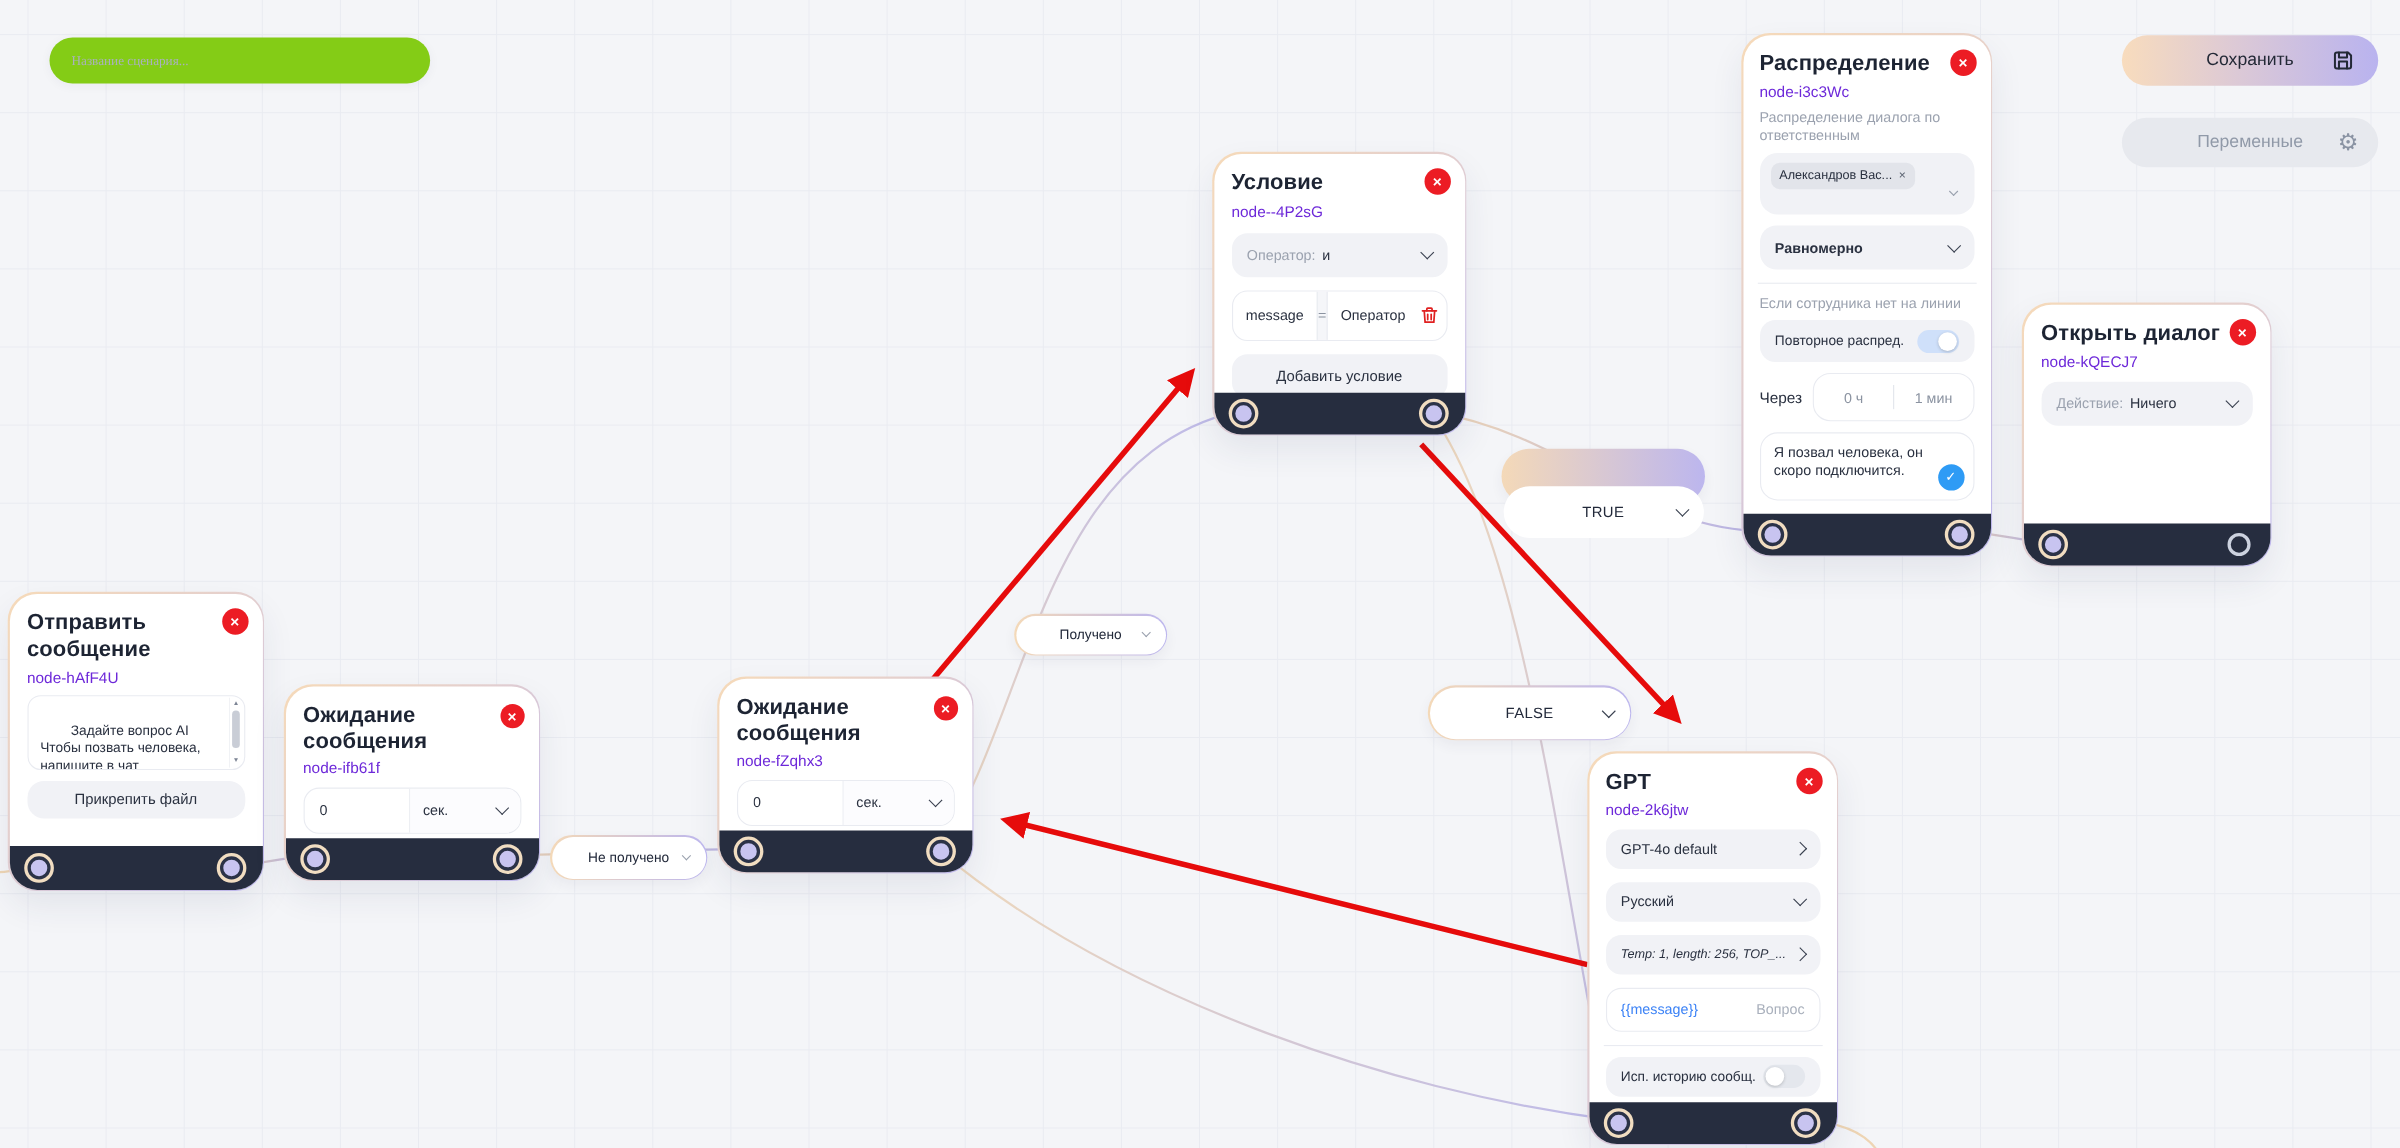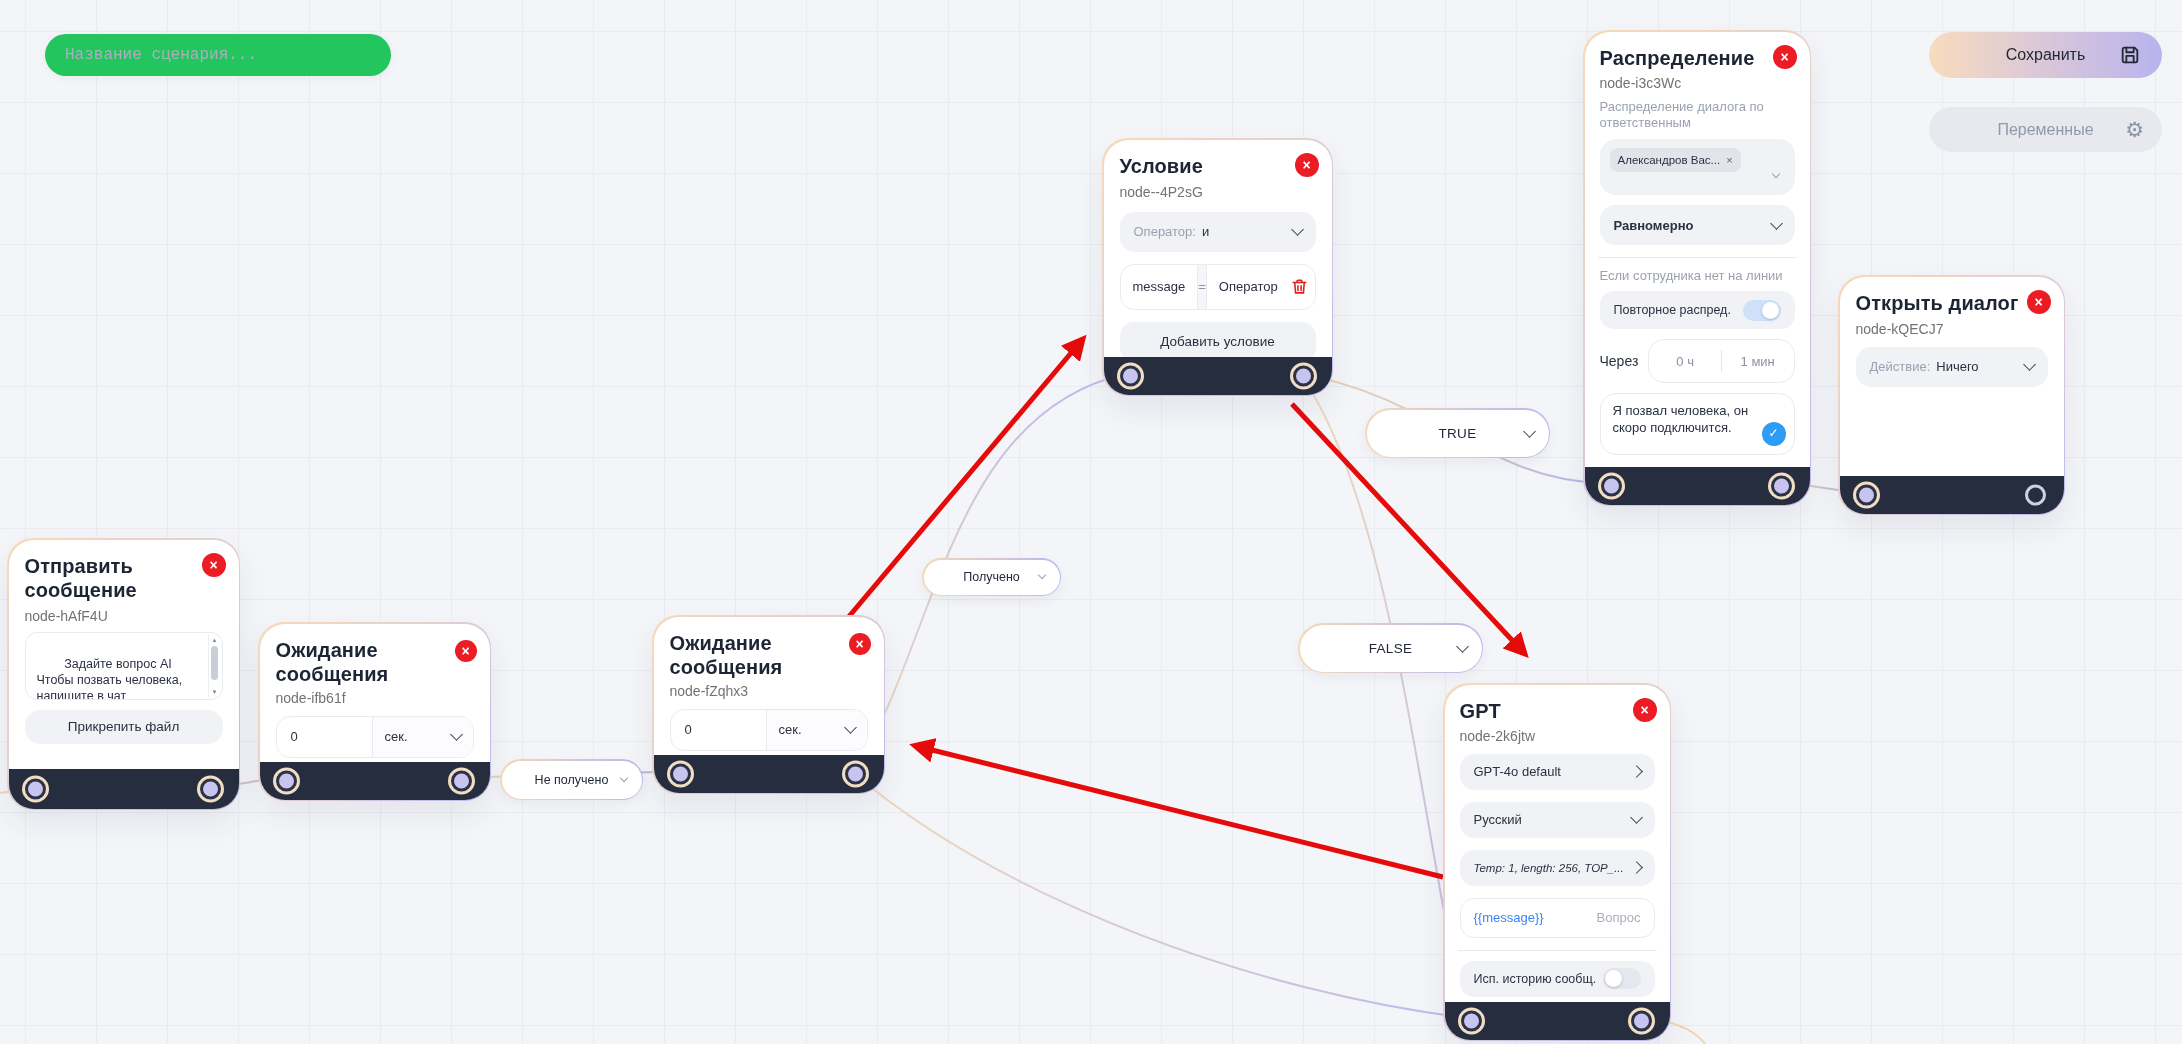--- a/index.html
+++ b/index.html
@@ -17,21 +17,21 @@
     background:linear-gradient(135deg,#f6dab9 0%,#e3cfcf 45%,#bcb6ee 100%);
     box-shadow:0 14px 30px rgba(44,48,84,.08);}
   .nbody{position:relative;width:100%;height:100%;background:#fff;border-radius:25px;box-sizing:border-box;}
   .ncontent{position:absolute;left:0;top:0;right:0;bottom:38px;padding:14px 16px;box-sizing:border-box;}
   .nfoot{position:absolute;left:0;right:0;bottom:0;height:38px;background:#262d3f;border-radius:0 0 25px 25px;}
   .port{position:absolute;top:50%;transform:translateY(-50%);width:15px;height:15px;border-radius:50%;
     background:#c8c4f0;border:3px solid #2b3247;box-shadow:0 0 0 3px #f1ddc1;cursor:pointer;}
   .port.in{left:16px}.port.out{right:18px}
   .port.empty{background:transparent;border-color:#ccd2df;box-shadow:none;}
   .ntitle{font-size:20px;font-weight:700;color:#1d2433;line-height:1.2;letter-spacing:.1px;padding-right:28px;}
-  .nid{font-size:14px;color:#737373;margin-top:6px;}
+  .nid{font-size:14px;color:#6d28d9;margin-top:6px;}
   .close{position:absolute;top:13px;right:13px;width:24px;height:24px;border-radius:50%;background:#ec1c24;
     color:#fff;font-size:14px;font-weight:700;display:flex;align-items:center;justify-content:center;cursor:pointer;line-height:1;}
   .ctl{background:#f1f2f6;border-radius:14px;display:flex;align-items:center;font-size:13px;color:#2a3140;padding:0 14px;box-sizing:border-box;}
   .lbl{color:#9ba2af;margin-right:6px;}
   .wctl{background:#fff;border:1px solid #e9ebf1;border-radius:14px;box-sizing:border-box;}
   .chev{width:8px;height:8px;border-right:1.8px solid #3a4150;border-bottom:1.8px solid #3a4150;
     transform:rotate(45deg);margin-top:-4px;flex:none;}
   .chev.right{transform:rotate(-45deg);margin-top:0;}
   .chev.sm{width:5px;height:5px;border-width:1.4px;border-color:#9aa1ae;}
   .grow{flex:1}
@@ -70,22 +70,22 @@
   .check{position:absolute;right:8px;bottom:8px;width:24px;height:24px;border-radius:50%;background:#2e9bf5;
     color:#fff;font-size:12px;display:flex;align-items:center;justify-content:center;}
   
   .pill{position:absolute;z-index:3;padding:1.5px;border-radius:999px;
     background:linear-gradient(90deg,#f4d9b8,#bcb6ee);box-shadow:0 5px 12px rgba(44,48,84,.06);}
   .pill-in{position:relative;background:#fff;border-radius:999px;width:100%;height:100%;display:flex;
     align-items:center;justify-content:center;font-size:13px;color:#22293a;box-sizing:border-box;}
   .pill-in .chev{position:absolute;right:15px;}
   
   .scenario{position:absolute;left:45px;top:34px;width:346px;height:42px;z-index:4;border:none;outline:none;
-    border-radius:21px;background:#22c55e;box-shadow:0 2px 10px rgba(40,45,80,.05);padding:0 20px;font-size:16px;
-    color:#2a3140;font-family:Liberation Mono, monospace;box-sizing:border-box;}
+    border-radius:21px;background:#84cc16;box-shadow:0 2px 10px rgba(40,45,80,.05);padding:0 20px;font-size:12px;
+    color:#2a3140;font-family:Liberation Serif, serif;box-sizing:border-box;}
   input::placeholder{color:#aab1bd;}
   .topbtn{position:absolute;height:46px;width:233px;border-radius:23px;display:flex;align-items:center;
     justify-content:center;z-index:4;cursor:pointer;box-sizing:border-box;}
   .btn-save{left:1929px;top:32px;background:linear-gradient(90deg,#f8dcbd 0%,#dcc9d6 45%,#b9b3ef 100%);
     color:#232936;font-size:16px;}
   .btn-save svg{position:absolute;right:21px;top:12px;}
   .btn-vars{left:1929px;top:107px;height:45px;background:#e7e9ee;color:#9099a8;font-size:16px;}
   .btn-vars .gear{position:absolute;right:18px;top:50%;transform:translateY(-50%);font-size:21px;color:#8a93a3;}
   .mt8{margin-top:8px}.mt10{margin-top:10px}.mt12{margin-top:12px}
   .h40{height:40px}.h36{height:36px}
@@ -369,21 +369,21 @@
     <span class="chev sm"></span>
   </div>
 </div>
 <div class="pill" style="left:922px;top:558px;width:136px;height:35px;">
   <div class="pill-in" style="font-size:12.5px;">
     <span>Получено</span>
     <span class="chev sm"></span>
   </div>
 </div>
 <div class="pill" style="left:1365px;top:408px;width:182px;height:47px;">
-  <div class="pill-in" style="font-size:13.5px;letter-spacing:.3px;">
+  <div class="pill-in" style="font-size:13.5px;letter-spacing:.3px;margin-top:32px;">
     <span>TRUE</span>
     <span class="chev"></span>
   </div>
 </div>
 <div class="pill" style="left:1298px;top:623px;width:182px;height:47px;">
   <div class="pill-in" style="font-size:13.5px;letter-spacing:.3px;">
     <span>FALSE</span>
     <span class="chev"></span>
   </div>
 </div>

